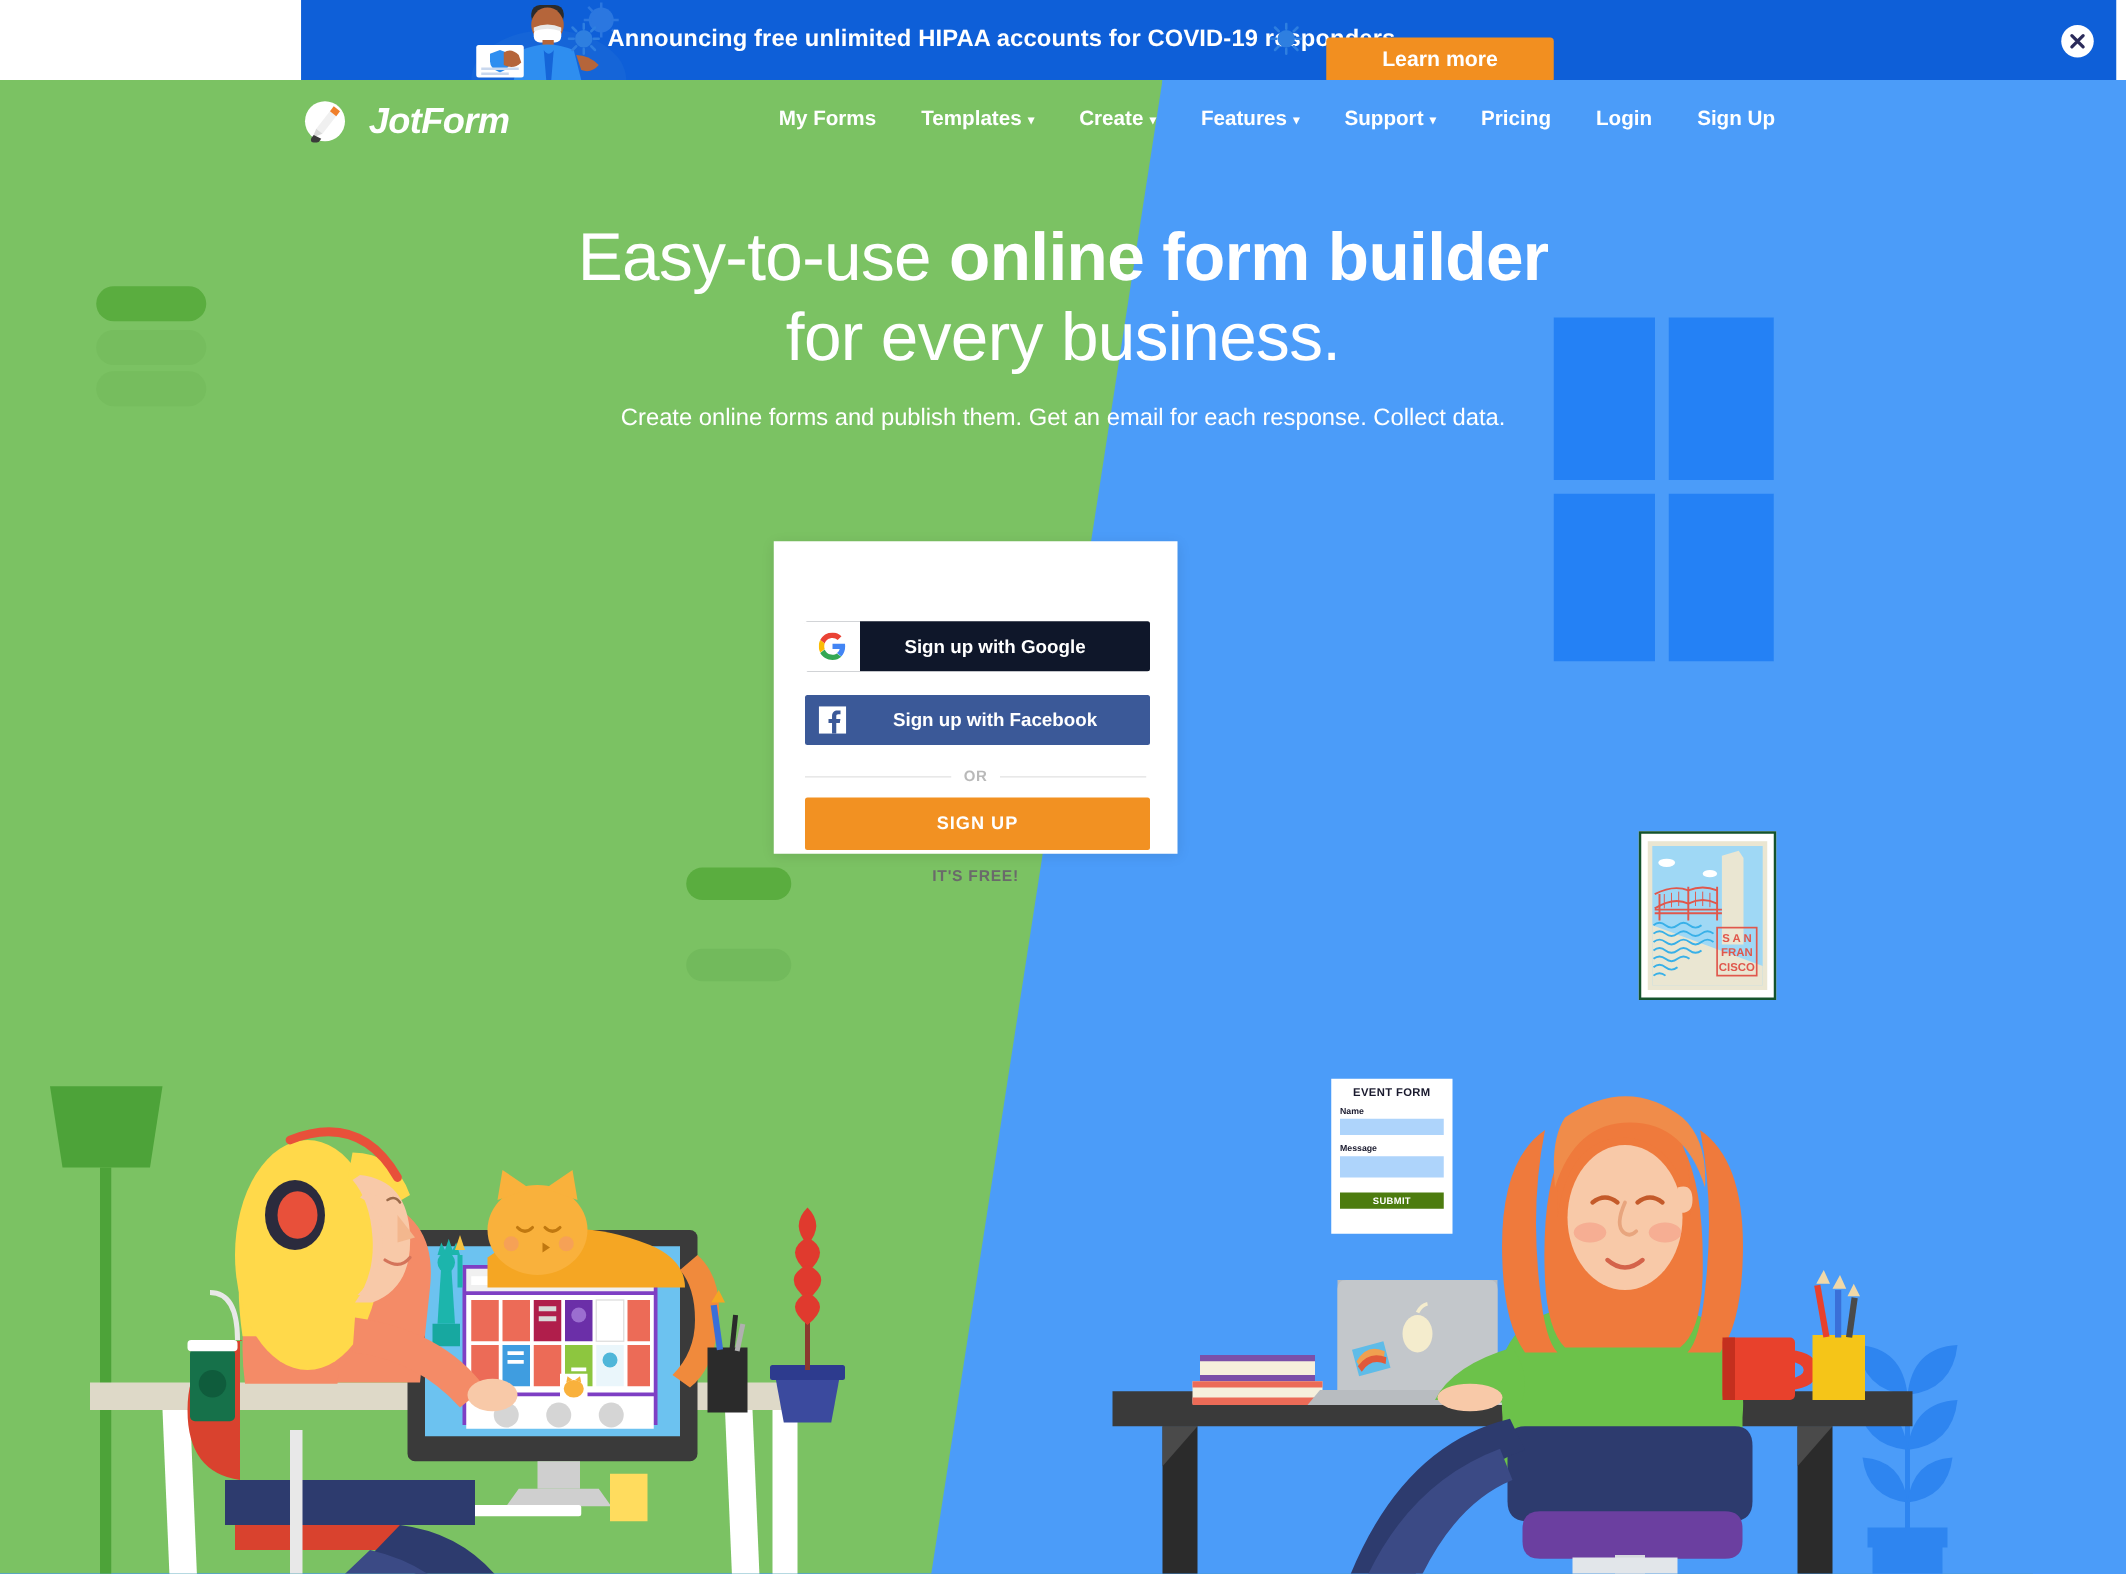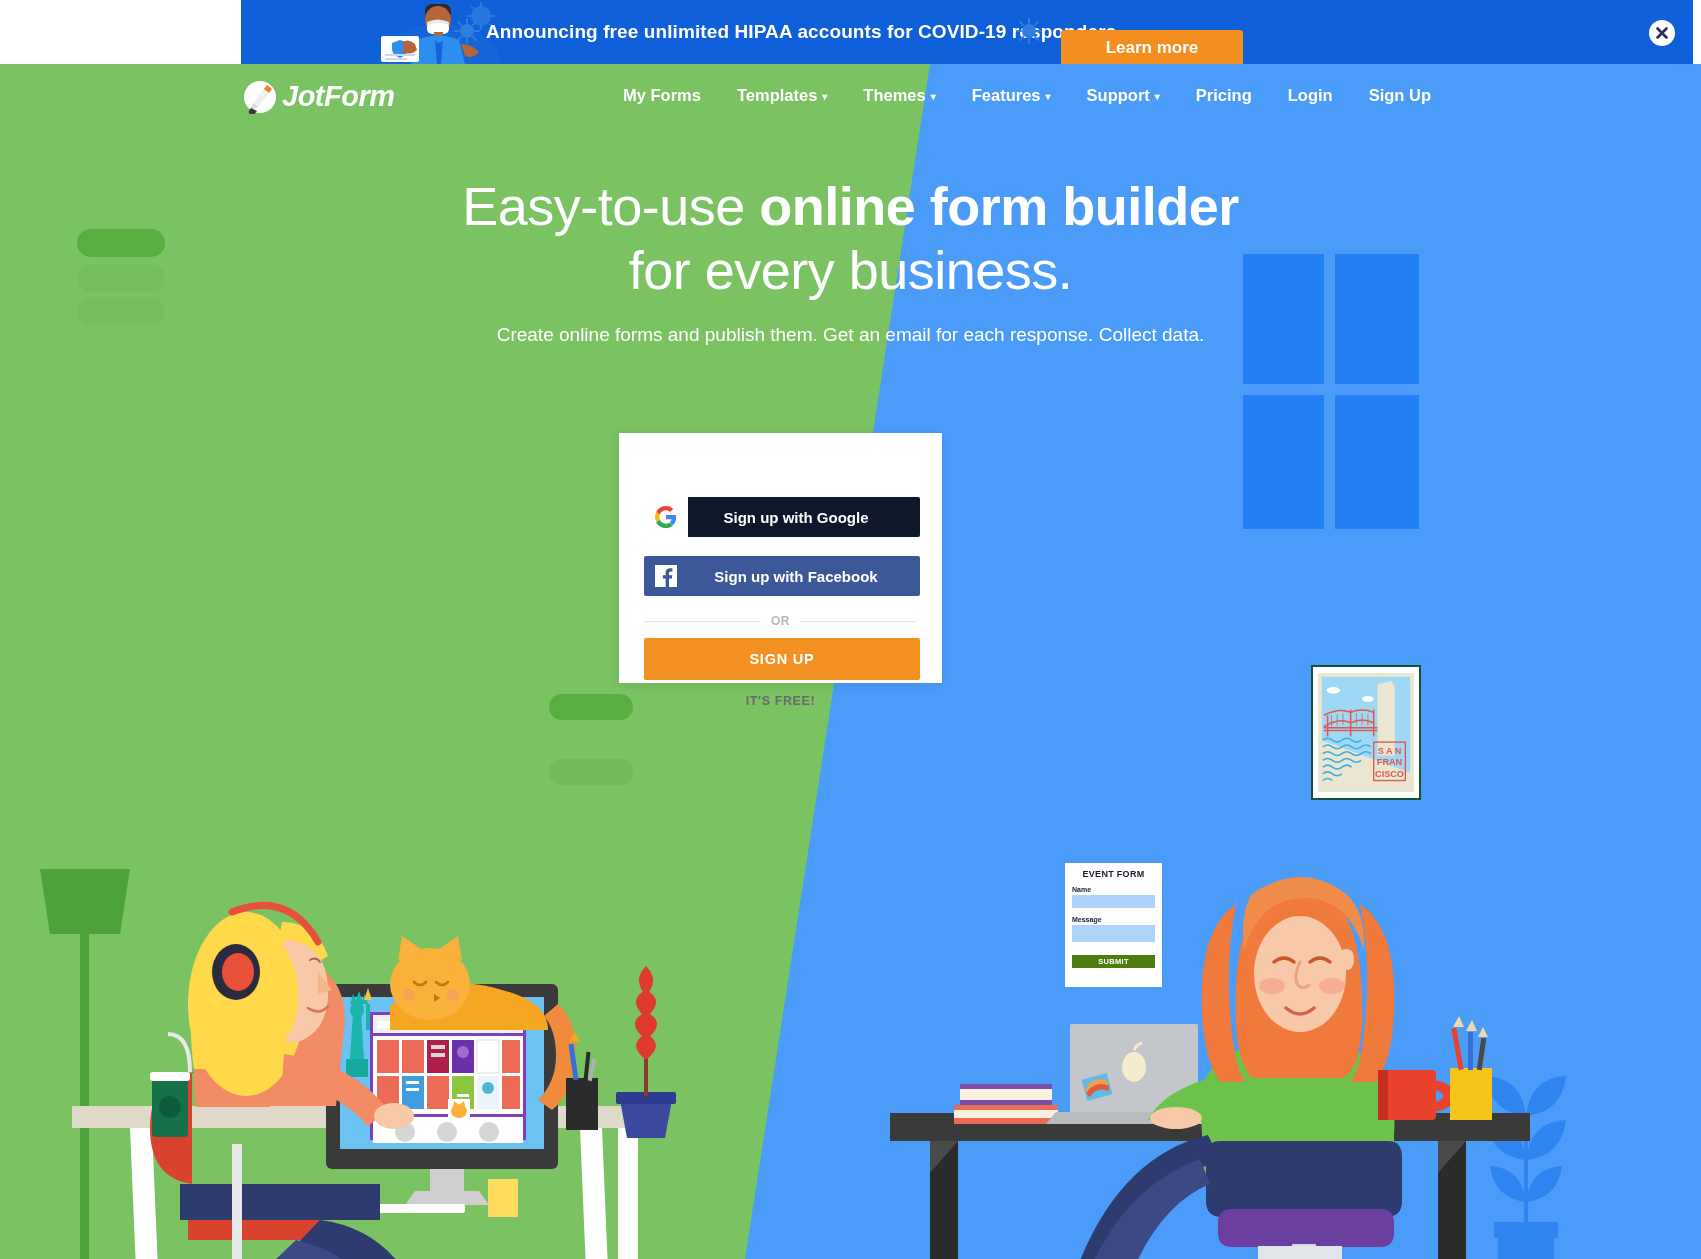--- a/index.html
+++ b/index.html
@@ -66,21 +66,21 @@
   
   #window-decor{ position:absolute; left:1243px; top:190px; width:176px; height:275px; }
   #window-decor .pane{ position:absolute; background:#2481f5; }
 
   
   #navbar{
     position:absolute; left:0; top:64px; width:1701px; height:72px; z-index:20;
   }
   #logo{
     position:absolute; left:243px; top:16px;
-    display:flex; align-items:flex-start; gap:5px; cursor:pointer;
+    display:flex; align-items:center; gap:18px; cursor:pointer;
   }
   #logo .logo-text{
     color:#ffffff; font-size:29px; font-weight:bold; font-style:italic;
     letter-spacing:-0.5px;
     font-family:"Liberation Sans", sans-serif;
   }
   #nav-links{
     position:absolute; left:605px; top:22px;
     display:flex; align-items:center; gap:0px;
   }
@@ -539,21 +539,21 @@
   </div>
   <div id="nav-links">
     <div class="nav-item">
       <span>My Forms</span>
     </div>
     <div class="nav-item">
       <span>Templates</span>
       <span class="caret">▾</span>
     </div>
     <div class="nav-item">
-      <span>Themes</span>
+      <span>Create</span>
       <span class="caret">▾</span>
     </div>
     <div class="nav-item">
       <span>Features</span>
       <span class="caret">▾</span>
     </div>
     <div class="nav-item">
       <span>Support</span>
       <span class="caret">▾</span>
     </div>

